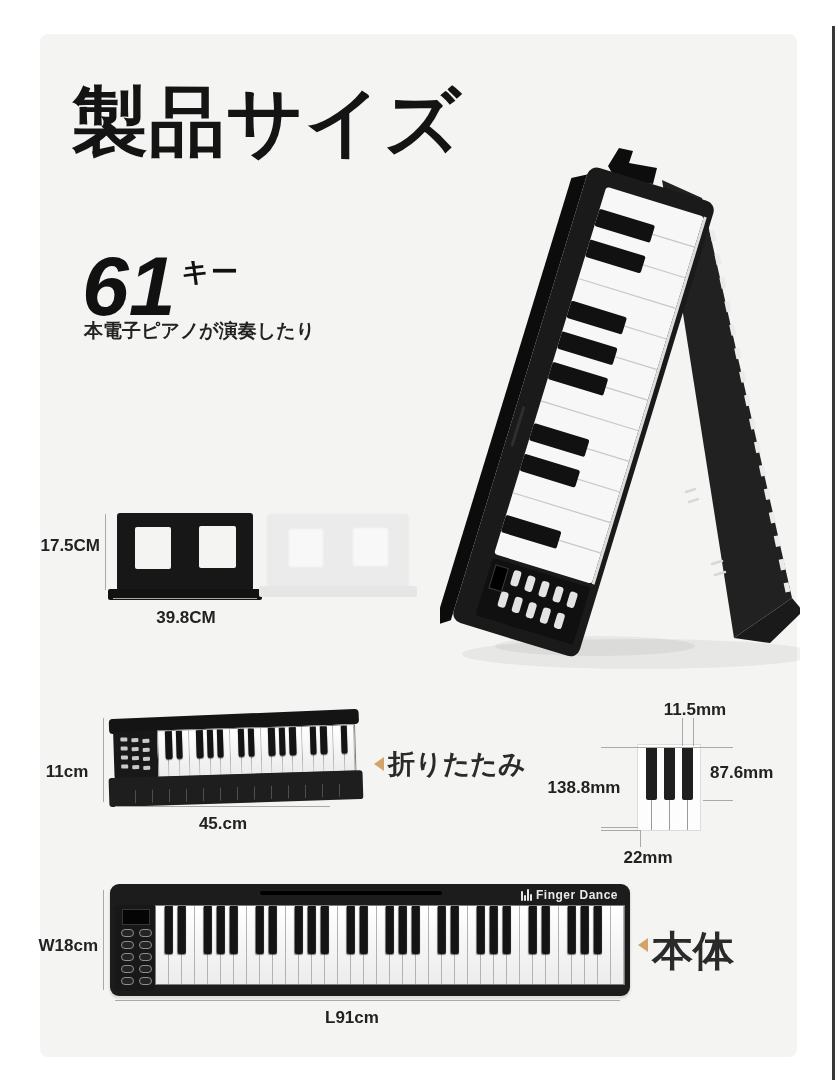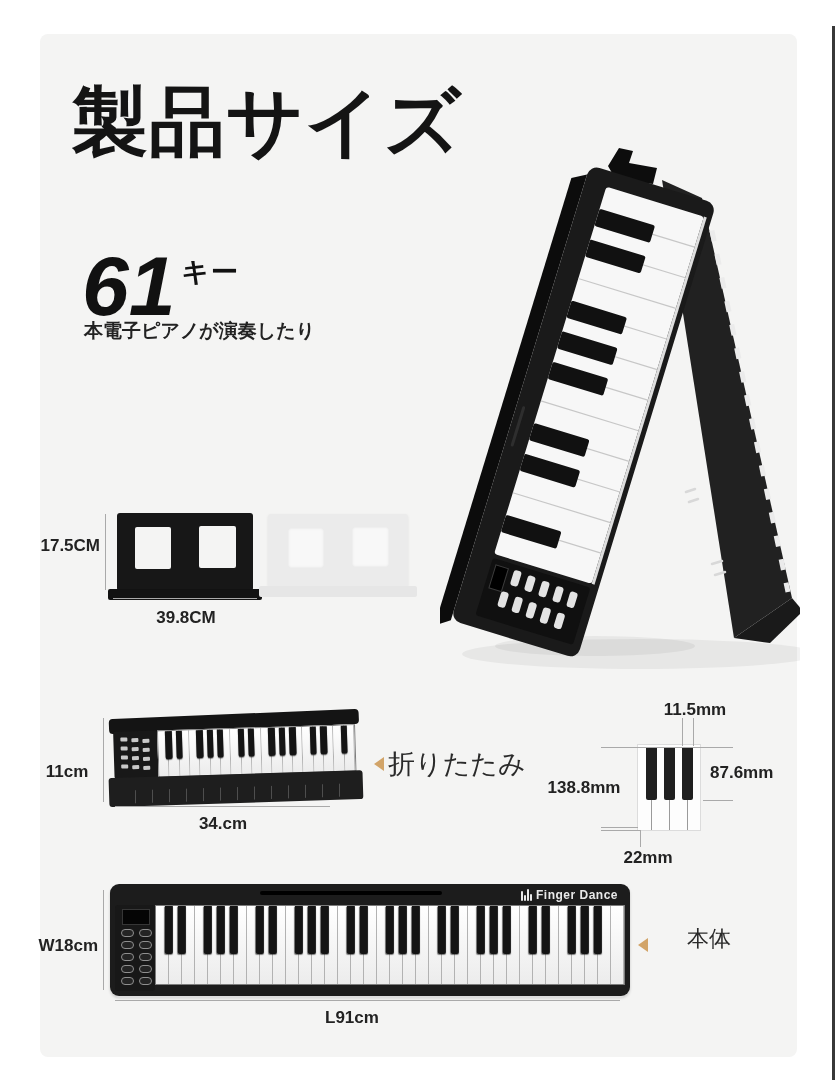--- a/index.html
+++ b/index.html
@@ -17,21 +17,21 @@
          font-weight:900;color:#141414;letter-spacing:1px;}
   .keysline{position:absolute;left:82px;top:244px;display:flex;align-items:flex-start;}
   .keysline .num{font-size:84px;line-height:1;font-weight:800;font-style:italic;color:#111;}
   .keysline .unit{font-size:27px;font-weight:800;color:#111;margin-top:10px;margin-left:6px;letter-spacing:2px;}
   .desc{position:absolute;left:84px;top:316px;font-size:19px;line-height:30px;font-weight:700;color:#222;}
 
   
   .dim-v{position:absolute;width:1px;background:#a9a9a9;}
   .dim-h{position:absolute;height:1px;background:#a9a9a9;}
   .dim-label{position:absolute;font-size:17px;font-weight:700;color:#222;white-space:nowrap;}
-  .caption{position:absolute;font-weight:400;color:#2a2a2a;white-space:nowrap;}
+  .caption{position:absolute;font-weight:700;color:#2a2a2a;white-space:nowrap;}
   .tri-left{position:absolute;width:0;height:0;border-top:7px solid transparent;
             border-bottom:7px solid transparent;border-right:10px solid #d2a468;}
 
   
   .rest{position:absolute;border-radius:3px;}
   .rest .hole{position:absolute;border-radius:2px;}
   .rest .lip{position:absolute;left:-9px;right:-9px;bottom:-9px;height:11px;border-radius:2px;}
   .rest-black{background:#171717;}
   .rest-black .hole{background:#f4f4f3;}
   .rest-black .lip{background:#121212;}
@@ -215,21 +215,21 @@
       <div class="bkey" style="left: 84.2105%; width: 3.36842%;"></div>
       <div class="bkey" style="left: 94.7368%; width: 3.36842%;"></div>
     </div>
   <div class="fbase">
       <div class="ticks"></div>
     </div>
 </div>
 <div class="dim-v" style="left:103px;top:718px;height:84px;"></div>
 <div class="dim-label" style="left:36px;top:762px;width:62px;text-align:center;">11cm</div>
 <div class="dim-h" style="left:115px;top:806px;width:215px;"></div>
-<div class="dim-label" style="left:180px;top:814px;width:86px;text-align:center;">34.cm</div>
+<div class="dim-label" style="left:180px;top:814px;width:86px;text-align:center;">45.cm</div>
 <div class="tri-left" style="left:374px;top:757px;"></div>
 <div class="caption" style="left:388px;top:746px;font-size:27px;">折りたたみ</div>
 
 <div class="kd-white"></div>
 <div class="kd-black" style="left:646px;"></div>
 <div class="kd-black" style="left:664px;"></div>
 <div class="kd-black" style="left:682px;"></div>
 <div class="kd-sep" style="left:651px;"></div>
 <div class="kd-sep" style="left:669px;"></div>
 <div class="kd-sep" style="left:687px;"></div>
@@ -334,13 +334,13 @@
       <div class="bkey" style="left: 91.6667%; width: 1.77778%;"></div>
       <div class="bkey" style="left: 94.4444%; width: 1.77778%;"></div>
     </div>
 </div>
 <div class="kb-shadow"></div>
 <div class="dim-v" style="left:103px;top:890px;height:100px;"></div>
 <div class="dim-label" style="left:34px;top:936px;width:64px;text-align:right;">W18cm</div>
 <div class="dim-h" style="left:115px;top:1000px;width:505px;"></div>
 <div class="dim-label" style="left:325px;top:1008px;width:86px;">L91cm</div>
 <div class="tri-left" style="left:638px;top:938px;"></div>
-<div class="caption" style="left:652px;top:924px;font-size:22px;margin-left:35px;">本体</div>
+<div class="caption" style="left:652px;top:924px;font-size:41px;">本体</div>
 
 </body></html>

